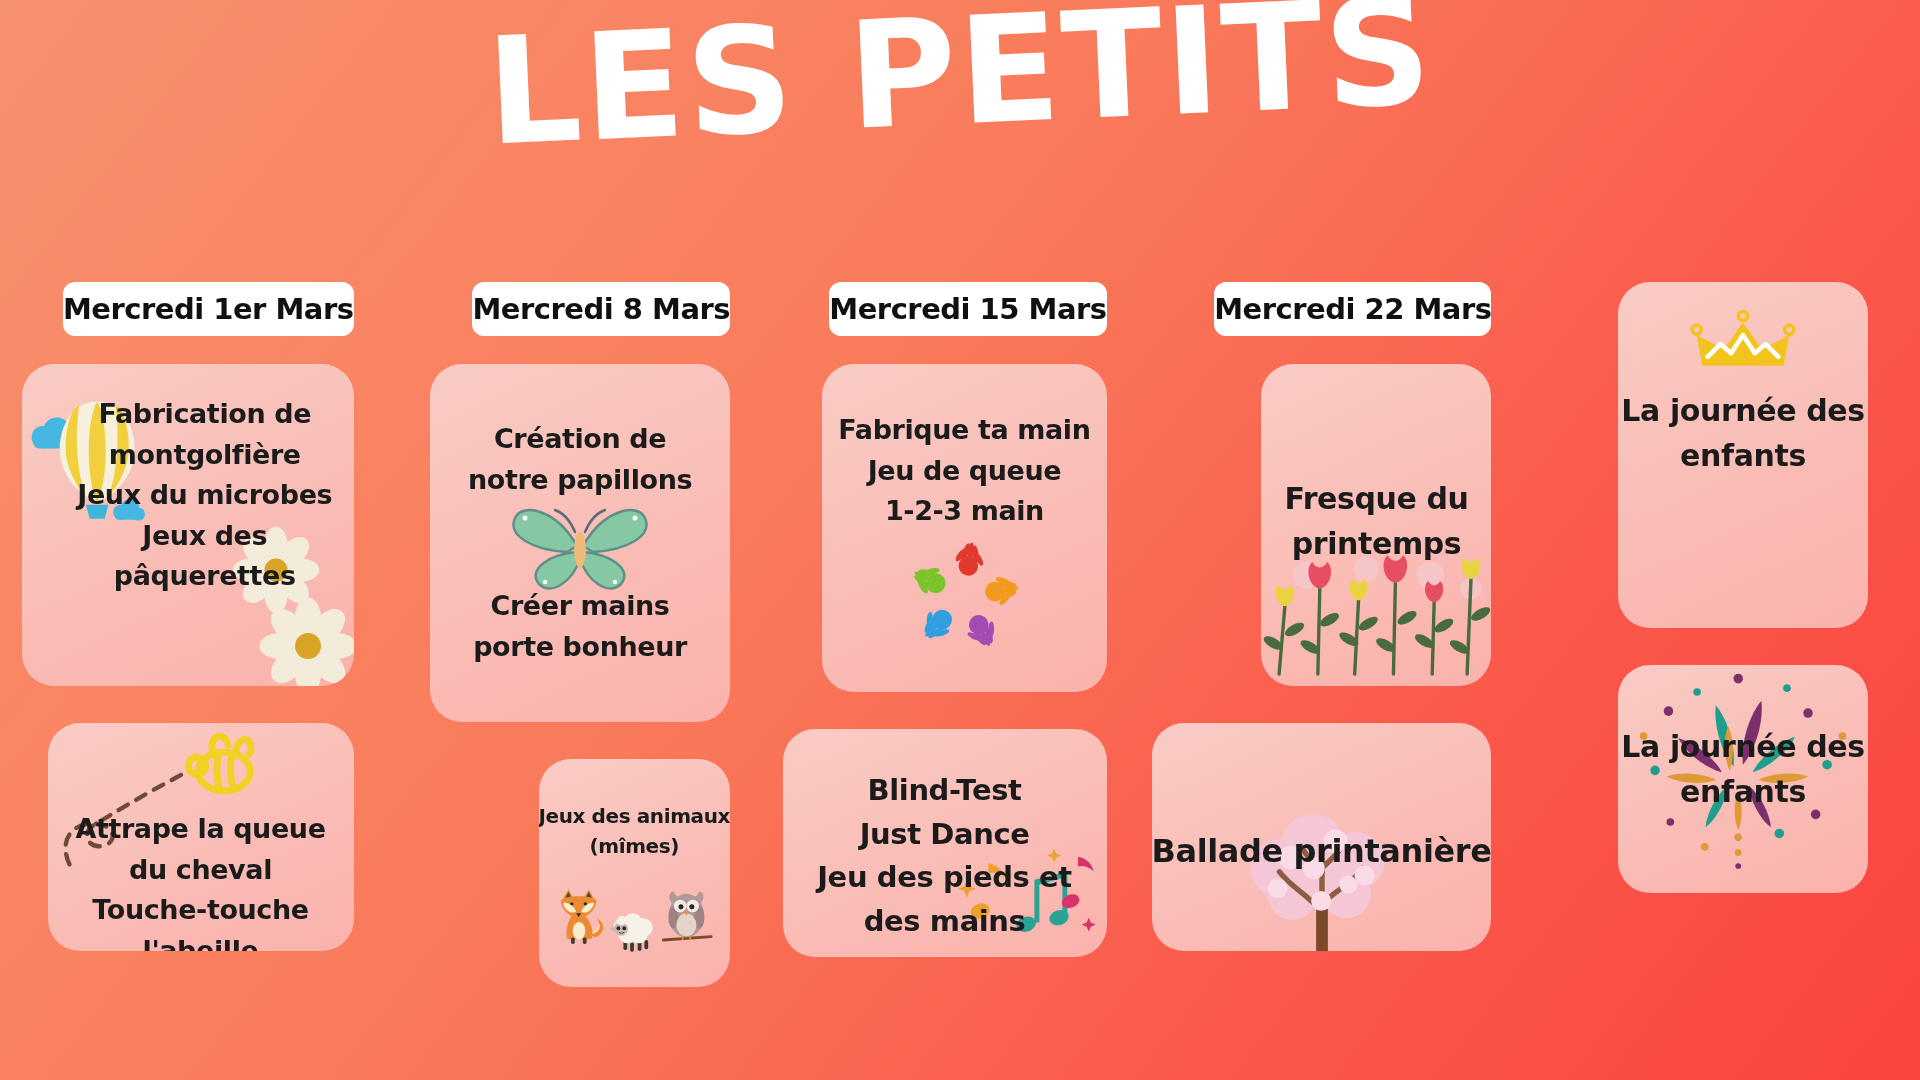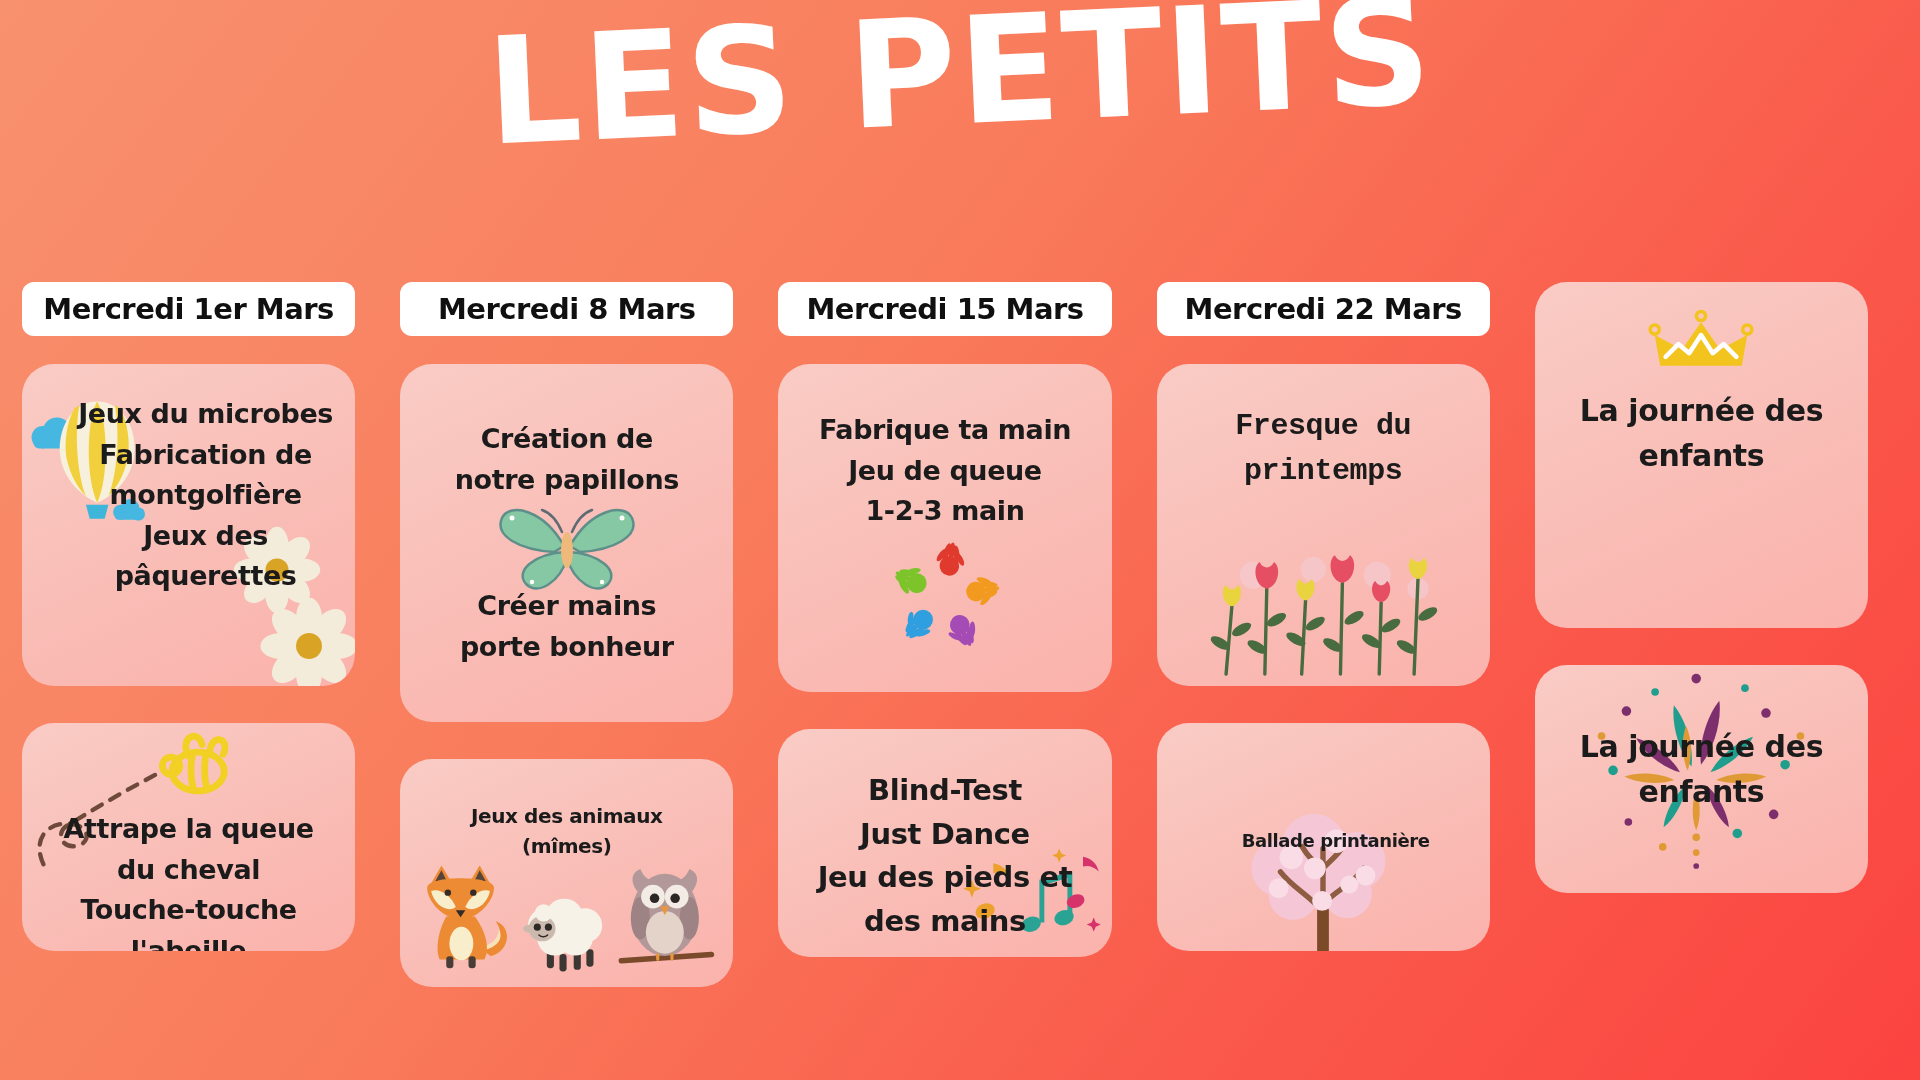--- a/index.html
+++ b/index.html
@@ -10,21 +10,21 @@
   }
   .title{
     position:absolute;top:-14px;left:0;right:0;margin:0;
     text-align:center;color:#ffffff;font-size:148px;font-weight:800;
     letter-spacing:2px;transform:rotate(-2.5deg);
   }
   .grid{
     position:absolute;top:282px;left:22px;right:52px;
     display:grid;grid-template-columns:repeat(5,1fr);column-gap:45px;
   }
-  .col{display:flex;flex-direction:column;}
+  .col{display:flex;flex-direction:column;align-items:flex-end;}
   .pill{
     background:#ffffff;border-radius:12px;height:54px;margin-bottom:28px;
     display:flex;align-items:center;justify-content:center;
     font-size:29px;font-weight:700;color:#101010;letter-spacing:-0.5px;
   }
   .card{
     position:relative;border-radius:32px;overflow:hidden;
     background:linear-gradient(155deg,#f9ccc5 0%,#f9bdb6 55%,#fbb2ac 100%);
   }
   .card.morning{height:322px;margin-bottom:37px;}
@@ -55,26 +55,26 @@
     align-items:flex-end;justify-content:space-between;padding:0 16px;z-index:1;}
 
   .c2m{display:flex;flex-direction:column;justify-content:center;padding:6px 16px 0;}
   .c2m .hands{margin:6px auto -4px;}
 
   .c2a .stack{padding:40px 8px 0;}
   .c2a p{font-size:29px;}
   .c2a p.wide{max-width:308px;margin:0 auto;}
   .c2a .notes{right:10px;bottom:18px;}
 
-  .c3m .stack{padding-top:40px;font-family:Liberation Mono, monospace;}
+  .c3m .stack{padding-top:112px;}
   .c3m p{font-size:30px;max-width:230px;margin:0 auto;}
   .c3m .flowers{left:50%;transform:translateX(-50%);bottom:10px;}
 
   .c3a .stack{padding-top:104px;}
-  .c3a p{font-size:18px;white-space:nowrap;padding-left:25px;}
+  .c3a p{font-size:32px;white-space:nowrap;}
   .c3a .tree{left:50%;transform:translateX(-50%);bottom:-6px;}
 
   .c4m{display:flex;flex-direction:column;padding-top:24px;}
   .c4m .crown{margin:0 auto 4px;}
   .c4m p{font-size:30px;max-width:250px;margin:0 auto;}
 
   .c4a{display:flex;align-items:center;justify-content:center;}
   .c4a .fireworks{left:50%;top:50%;transform:translate(-50%,-54%);}
   .c4a p{font-size:30px;max-width:250px;margin:-20px auto 0;}
 </style>
@@ -104,22 +104,22 @@
           <path d="M102 15 C111 30 113 52 111 67 C107 87 98 101 90 109 C100 84 102 40 97 12 Z" fill="#f2cf3d"></path>
           <path d="M66 118 L90 118 L86 133 L70 133 Z" fill="#3eb6da"></path>
           <g fill="#45b7e0">
               <circle cx="103" cy="126" r="8"></circle>
               <circle cx="113" cy="122" r="10"></circle>
               <circle cx="122" cy="128" r="7"></circle>
               <rect x="97" y="126" width="30" height="8" rx="4"></rect>
             </g>
         </svg>
         <div class="stack">
+          <p>Fabrication de montgolfière</p>
           <p>Jeux du microbes</p>
-          <p>Fabrication de montgolfière</p>
           <p>Jeux des pâquerettes</p>
         </div>
         <svg class="icon daisy-a" viewBox="0 0 100 100" width="96" height="96">
           <g fill="#f3ecda">
             <ellipse cx="50" cy="24" rx="12" ry="19"></ellipse>
               <ellipse cx="50" cy="76" rx="12" ry="19"></ellipse>
             <ellipse cx="24" cy="50" rx="19" ry="12"></ellipse>
               <ellipse cx="76" cy="50" rx="19" ry="12"></ellipse>
             <ellipse cx="31" cy="31" rx="12" ry="18" transform="rotate(-45 31 31)"></ellipse>
               <ellipse cx="69" cy="69" rx="12" ry="18" transform="rotate(-45 69 69)"></ellipse>

